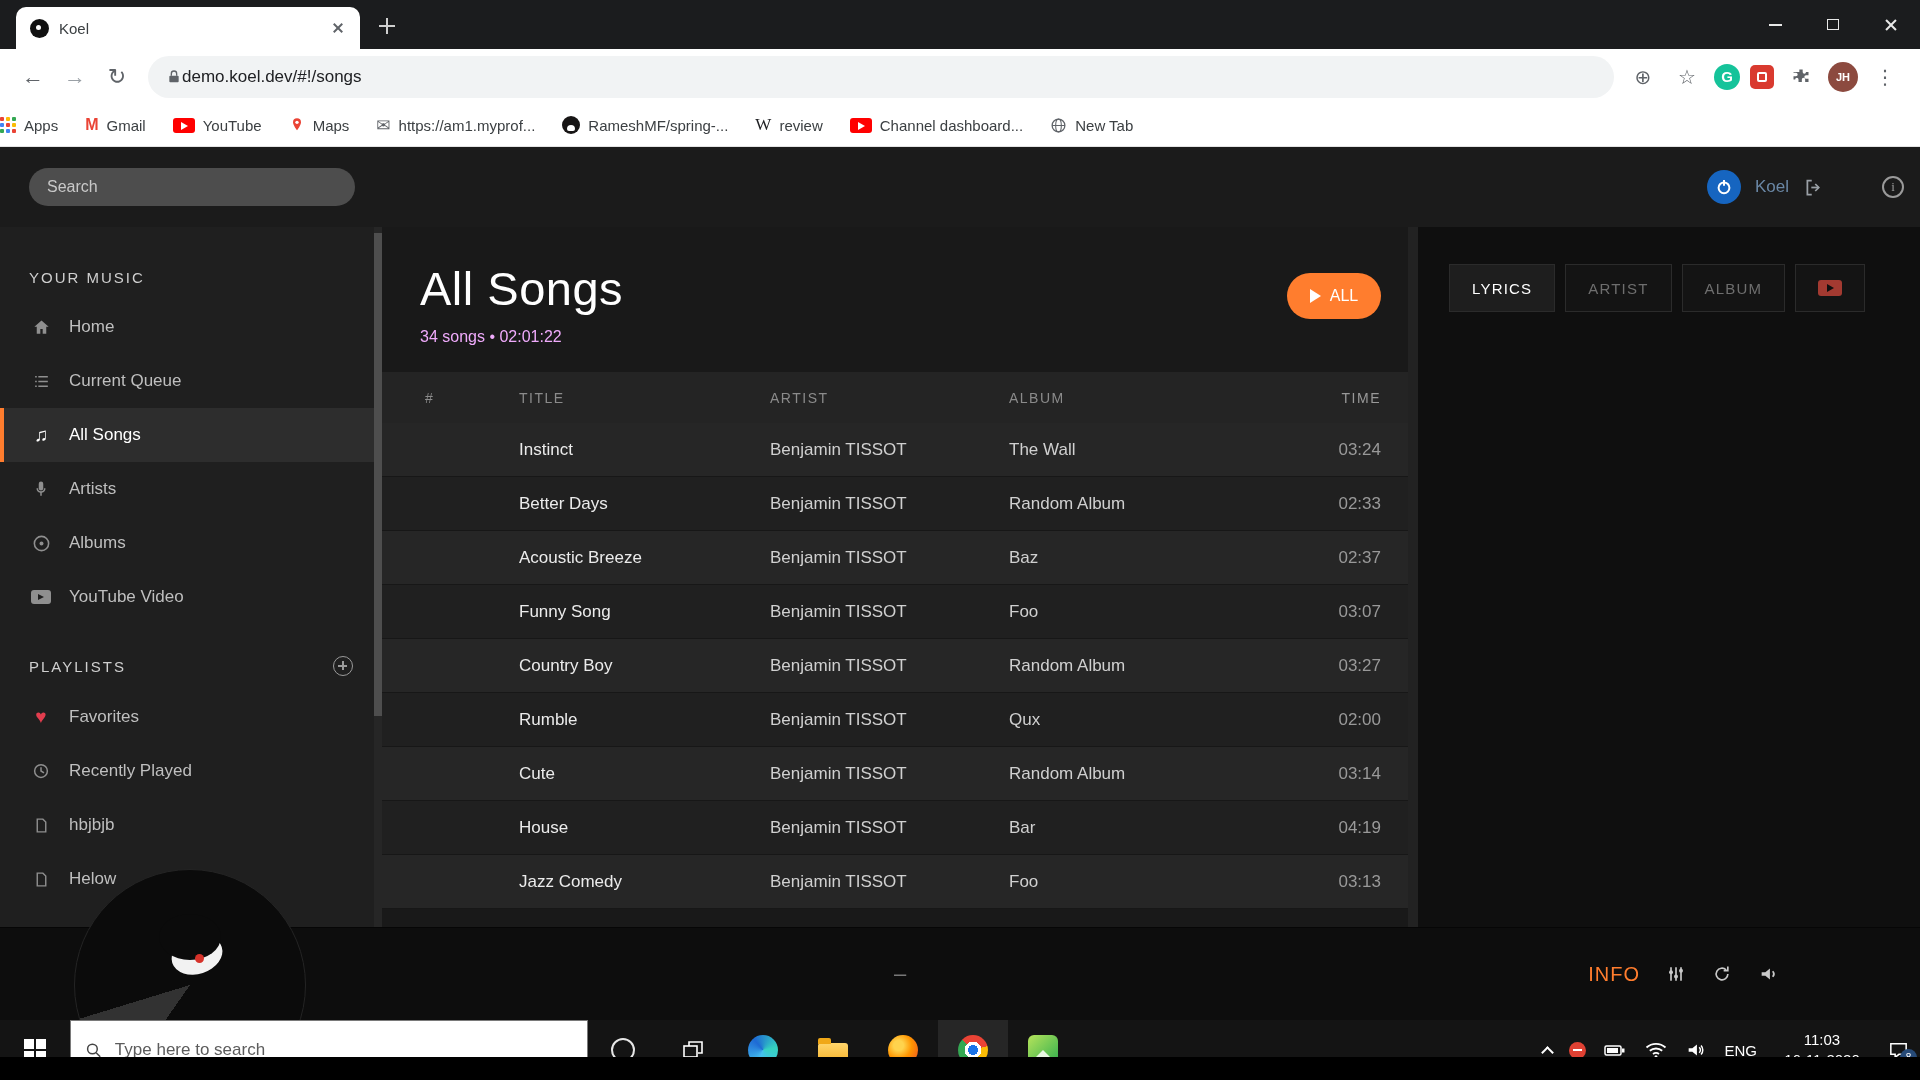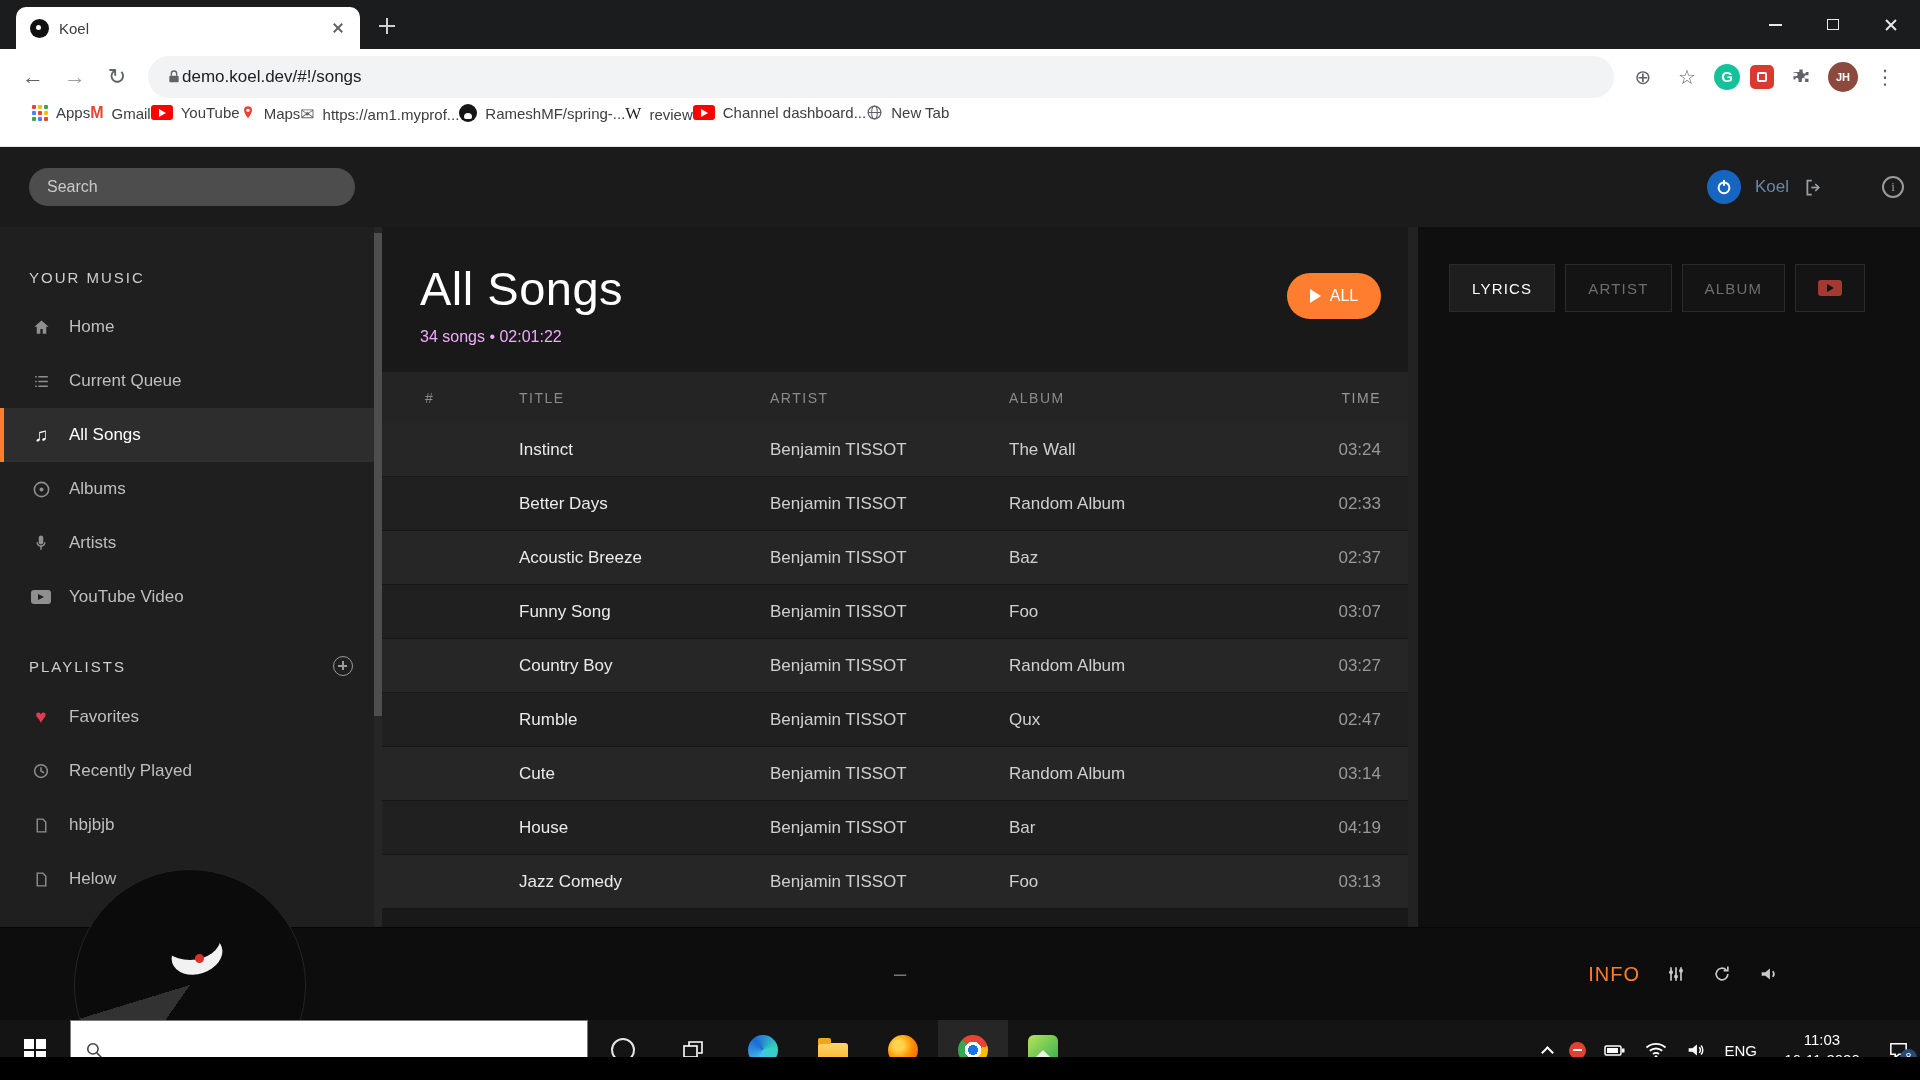--- a/index.html
+++ b/index.html
@@ -35,21 +35,21 @@
   .omnibox { flex: 1; height: 42px; background: #f1f3f4; border-radius: 21px; display: flex; align-items: center; padding: 0 18px; margin: 0 8px; }
   .url-text { font-size: 17px; color: #202124; }
   .tool-right { display: flex; align-items: center; gap: 10px; padding-right: 4px; }
   .tool-ico { width: 34px; height: 34px; display: flex; align-items: center; justify-content: center; font-size: 20px; color: #5f6368; }
   .ext-grammarly { width: 26px; height: 26px; border-radius: 50%; background: #15c39a; color: #fff; font-size: 15px; font-weight: bold; display: flex; align-items: center; justify-content: center; }
   .ext-red { width: 24px; height: 24px; border-radius: 5px; background: #d93a2f; position: relative; }
   .ext-red::after { content: ""; position: absolute; inset: 7px; border: 2px solid #fff; border-radius: 2px; }
   .avatar { width: 30px; height: 30px; border-radius: 50%; background: #8c4a3f; color: #fff; font-size: 11px; font-weight: bold; display: flex; align-items: center; justify-content: center; }
 
   
-  .bookmarks { height: 43px; background: #fff; border-bottom: 1px solid #e4e4e4; display: flex; align-items: flex-start; padding: 0 32px; }
+  .bookmarks { height: 43px; background: #fff; border-bottom: 1px solid #e4e4e4; display: flex; align-items: center; gap: 27px; padding: 0 0; }
   .bm { display: flex; align-items: center; gap: 8px; font-size: 15px; color: #3c4043; }
   .apps-grid { display: grid; grid-template-columns: repeat(3, 4px); grid-gap: 2px; }
   .apps-grid i { width: 4px; height: 4px; border-radius: 1px; }
   .gmail-m { color: #ea4335; font-weight: bold; font-size: 16px; }
   .yt-badge { width: 22px; height: 15px; background: #f00; border-radius: 3px; position: relative; display: inline-block; }
   .yt-badge::after { content: ""; position: absolute; left: 8px; top: 4px; border-left: 7px solid #fff; border-top: 4px solid transparent; border-bottom: 4px solid transparent; }
   .glyph-env { font-size: 17px; color: #5f6368; }
   .gh-circle { width: 18px; height: 18px; border-radius: 50%; background: #171515; position: relative; }
   .gh-circle::after { content: ""; position: absolute; left: 5px; top: 9px; width: 8px; height: 6px; border-radius: 4px 4px 2px 2px; background: #fff; }
   .wiki-w { font-family: "Liberation Serif", serif; font-size: 17px; color: #202124; }
@@ -299,35 +299,35 @@
               </svg>
             </span>
           <span>Current Queue</span>
         </div>
         <div class="side-item active">
           <span class="s-icon">♫</span>
           <span>All Songs</span>
         </div>
         <div class="side-item">
           <span class="s-icon">
+              <svg width="18" height="18" viewBox="0 0 24 24">
+                <path fill="currentColor" d="M12 2a3 3 0 013 3v6a3 3 0 01-6 0V5a3 3 0 013-3z"></path>
+                <path fill="currentColor" d="M6 11h2a4 4 0 008 0h2a6 6 0 01-5 5.9V21h-2v-4.1A6 6 0 016 11z"></path>
+              </svg>
+            </span>
+          <span>Artists</span>
+        </div>
+        <div class="side-item">
+          <span class="s-icon">
               <svg width="19" height="19" viewBox="0 0 24 24">
                 <circle cx="12" cy="12" r="9" fill="none" stroke="currentColor" stroke-width="2"></circle>
                 <circle cx="12" cy="12" r="2.5" fill="currentColor"></circle>
               </svg>
             </span>
           <span>Albums</span>
-        </div>
-        <div class="side-item">
-          <span class="s-icon">
-              <svg width="18" height="18" viewBox="0 0 24 24">
-                <path fill="currentColor" d="M12 2a3 3 0 013 3v6a3 3 0 01-6 0V5a3 3 0 013-3z"></path>
-                <path fill="currentColor" d="M6 11h2a4 4 0 008 0h2a6 6 0 01-5 5.9V21h-2v-4.1A6 6 0 016 11z"></path>
-              </svg>
-            </span>
-          <span>Artists</span>
         </div>
         <div class="side-item">
           <span class="s-icon">
               <span class="yt-gray"></span>
             </span>
           <span>YouTube Video</span>
         </div>
 
         <div class="side-heading" style="margin-top:20px">
           <span>PLAYLISTS</span>
@@ -426,21 +426,21 @@
               <span class="c-artist">Benjamin TISSOT</span>
               <span class="c-album">Random Album</span>
               <span class="c-time">03:27</span>
             </div>
 
             <div class="song-row grid-cols">
               <span class="c-num"></span>
               <span class="c-title">Rumble</span>
               <span class="c-artist">Benjamin TISSOT</span>
               <span class="c-album">Qux</span>
-              <span class="c-time">02:47</span>
+              <span class="c-time">02:00</span>
             </div>
 
             <div class="song-row grid-cols">
               <span class="c-num"></span>
               <span class="c-title">Cute</span>
               <span class="c-artist">Benjamin TISSOT</span>
               <span class="c-album">Random Album</span>
               <span class="c-time">03:14</span>
             </div>
 
@@ -519,20 +519,21 @@
           <i></i>
           <i></i>
           <i></i>
         </span>
     </div>
     <div class="tb-search">
       <svg width="19" height="19" viewBox="0 0 24 24">
           <circle cx="10" cy="10" r="6.5" fill="none" stroke="#444" stroke-width="2"></circle>
           <path d="M15 15l5.5 5.5" stroke="#444" stroke-width="2"></path>
         </svg>
+      <input type="text" placeholder="Type here to search" style="">
     </div>
     <div class="cell">
         <span class="cortana"></span>
       </div>
     <div class="cell">
       <svg width="24" height="24" viewBox="0 0 24 24">
           <rect x="3" y="8" width="13" height="11" fill="none" stroke="#fff" stroke-width="1.6"></rect>
           <path d="M8 8V4h13v11h-4" fill="none" stroke="#fff" stroke-width="1.6"></path>
         </svg>
     </div>

